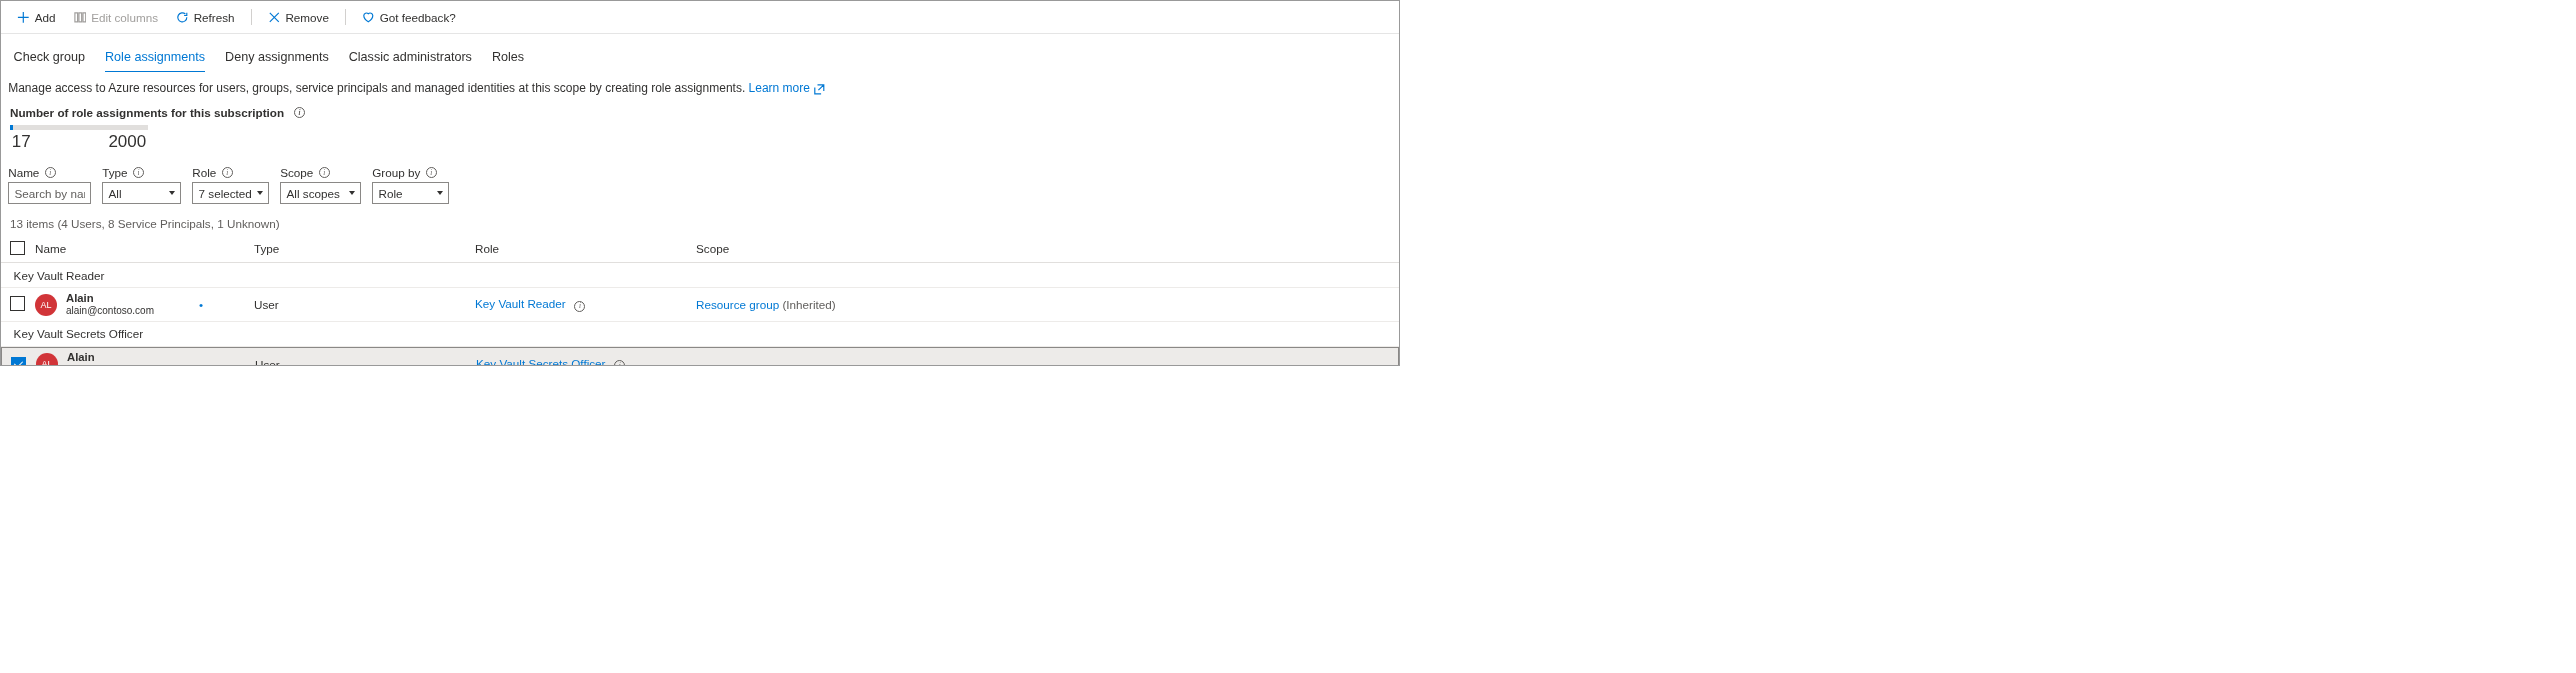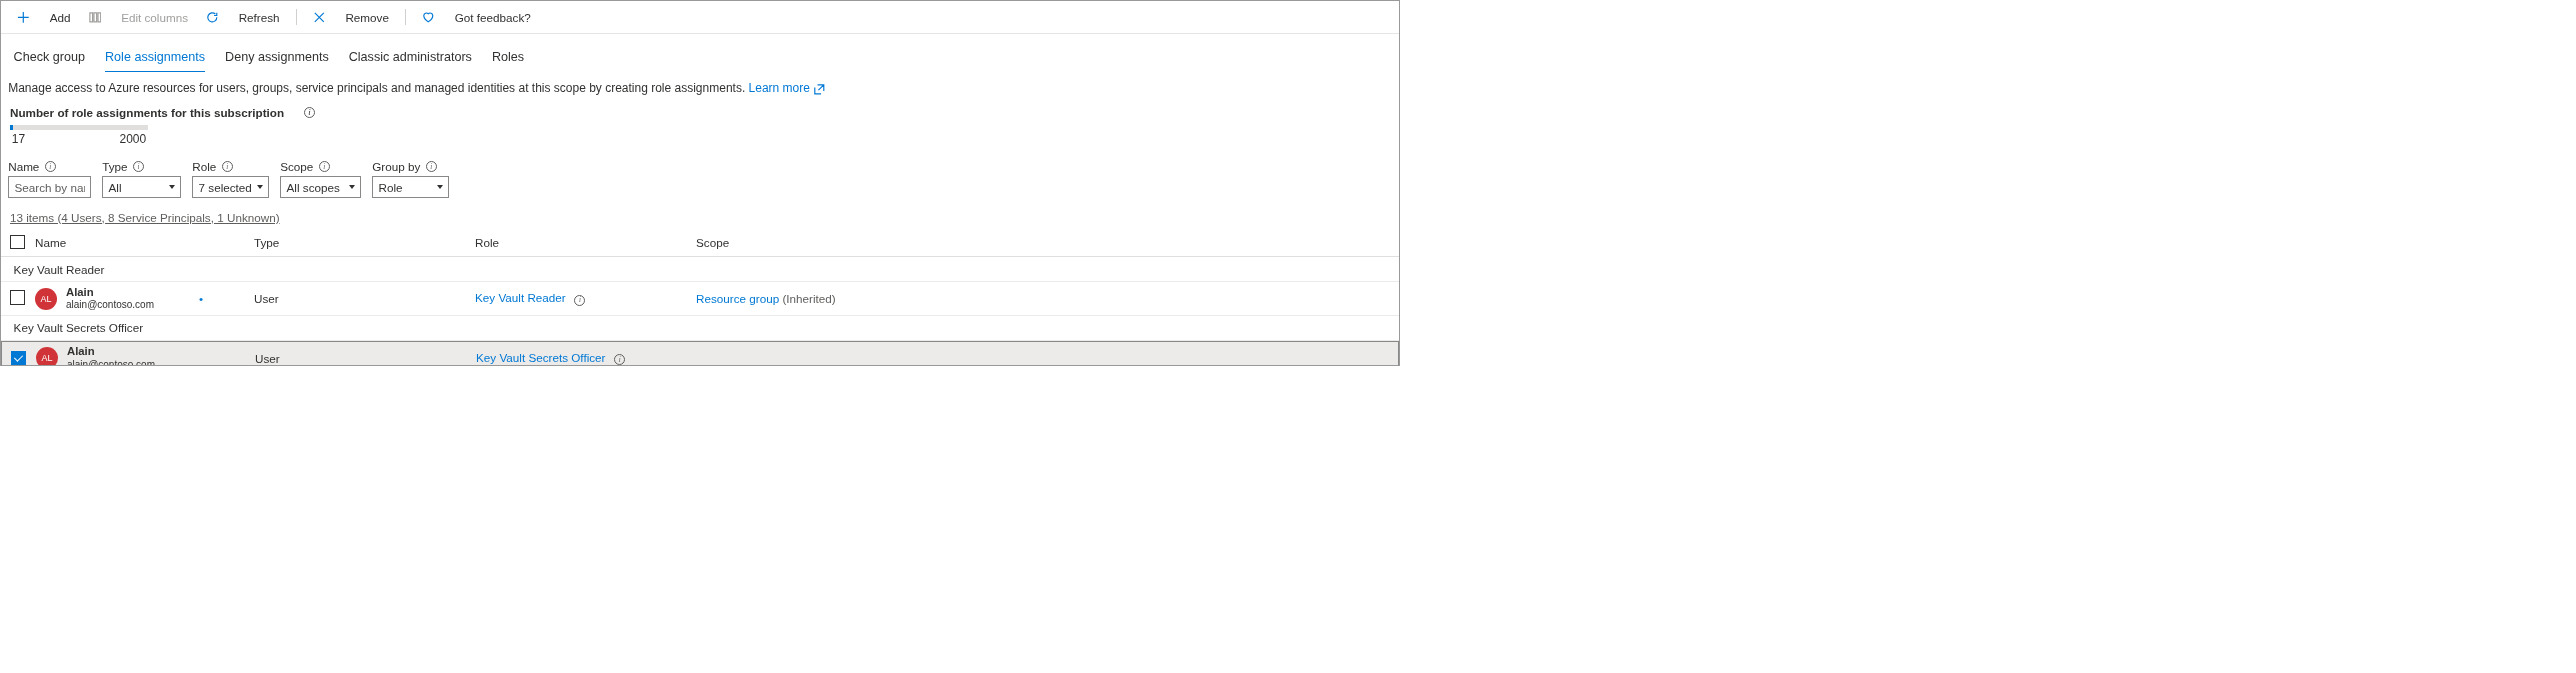--- a/index.html
+++ b/index.html
@@ -21,21 +21,21 @@
       display: flex;
       align-items: center;
       padding: 5.4px 9px;
       gap: 3.6px;
       border-bottom: 0.9px solid #e5e5e5;
       height: 33px;
     }
     .toolbar-btn {
       display: inline-flex;
       align-items: center;
-      gap: 20px;
+      gap: 5px;
       padding: 3.6px 7.2px;
       cursor: pointer;
       color: #323130;
       font-size: 11.7px;
     }
     .toolbar-btn.blue-icon svg { stroke: #0078d4; }
     .toolbar-btn.disabled { color: #a19f9d; }
     .toolbar-btn.disabled svg { stroke: #a19f9d; }
     .toolbar-divider {
       width: 0.9px;
@@ -82,21 +82,21 @@
     .link-ext-icon svg { stroke: #0078d4; }
 
     .usage-section {
       padding: 7.2px 12.6px 3.6px 9px;
     }
     .usage-title {
       font-weight: 600;
       font-size: 11.7px;
       display: inline-flex;
       align-items: center;
-      gap: 20px;
+      gap: 10px;
     }
     .info-icon {
       display: inline-flex;
       width: 11px;
       height: 11px;
       border: 0.9px solid #605e5c;
       border-radius: 50%;
       align-items: center;
       justify-content: center;
       font-size: 7.2px;
@@ -114,21 +114,21 @@
     .progress-fill {
       position: absolute;
       left: 0; top: 0;
       height: 5.4px;
       background: #0078d4;
     }
     .progress-labels {
       display: flex;
       justify-content: space-between;
       width: 138px;
-      font-size: 12px;
+      font-size: 17px;
       color: #323130;
       margin-top: 1.8px;
       padding: 0 1.8px;
     }
 
     .filters {
       display: flex;
       gap: 11px;
       padding: 11px 7.2px 3.6px;
     }
@@ -166,21 +166,20 @@
       width: 0; height: 0;
       border-left: 3.6px solid transparent;
       border-right: 3.6px solid transparent;
       border-top: 4.5px solid #323130;
     }
 
     .items-count {
       padding: 9px 9px 5.4px;
       font-size: 11.7px;
       color: #605e5c;
-      text-decoration: underline;
     }
 
     .table-header {
       display: flex;
       align-items: center;
       padding: 5.4px 9px;
       border-bottom: 0.9px solid #e1dfdd;
       font-size: 11.7px;
       font-weight: 400;
       color: #323130;

